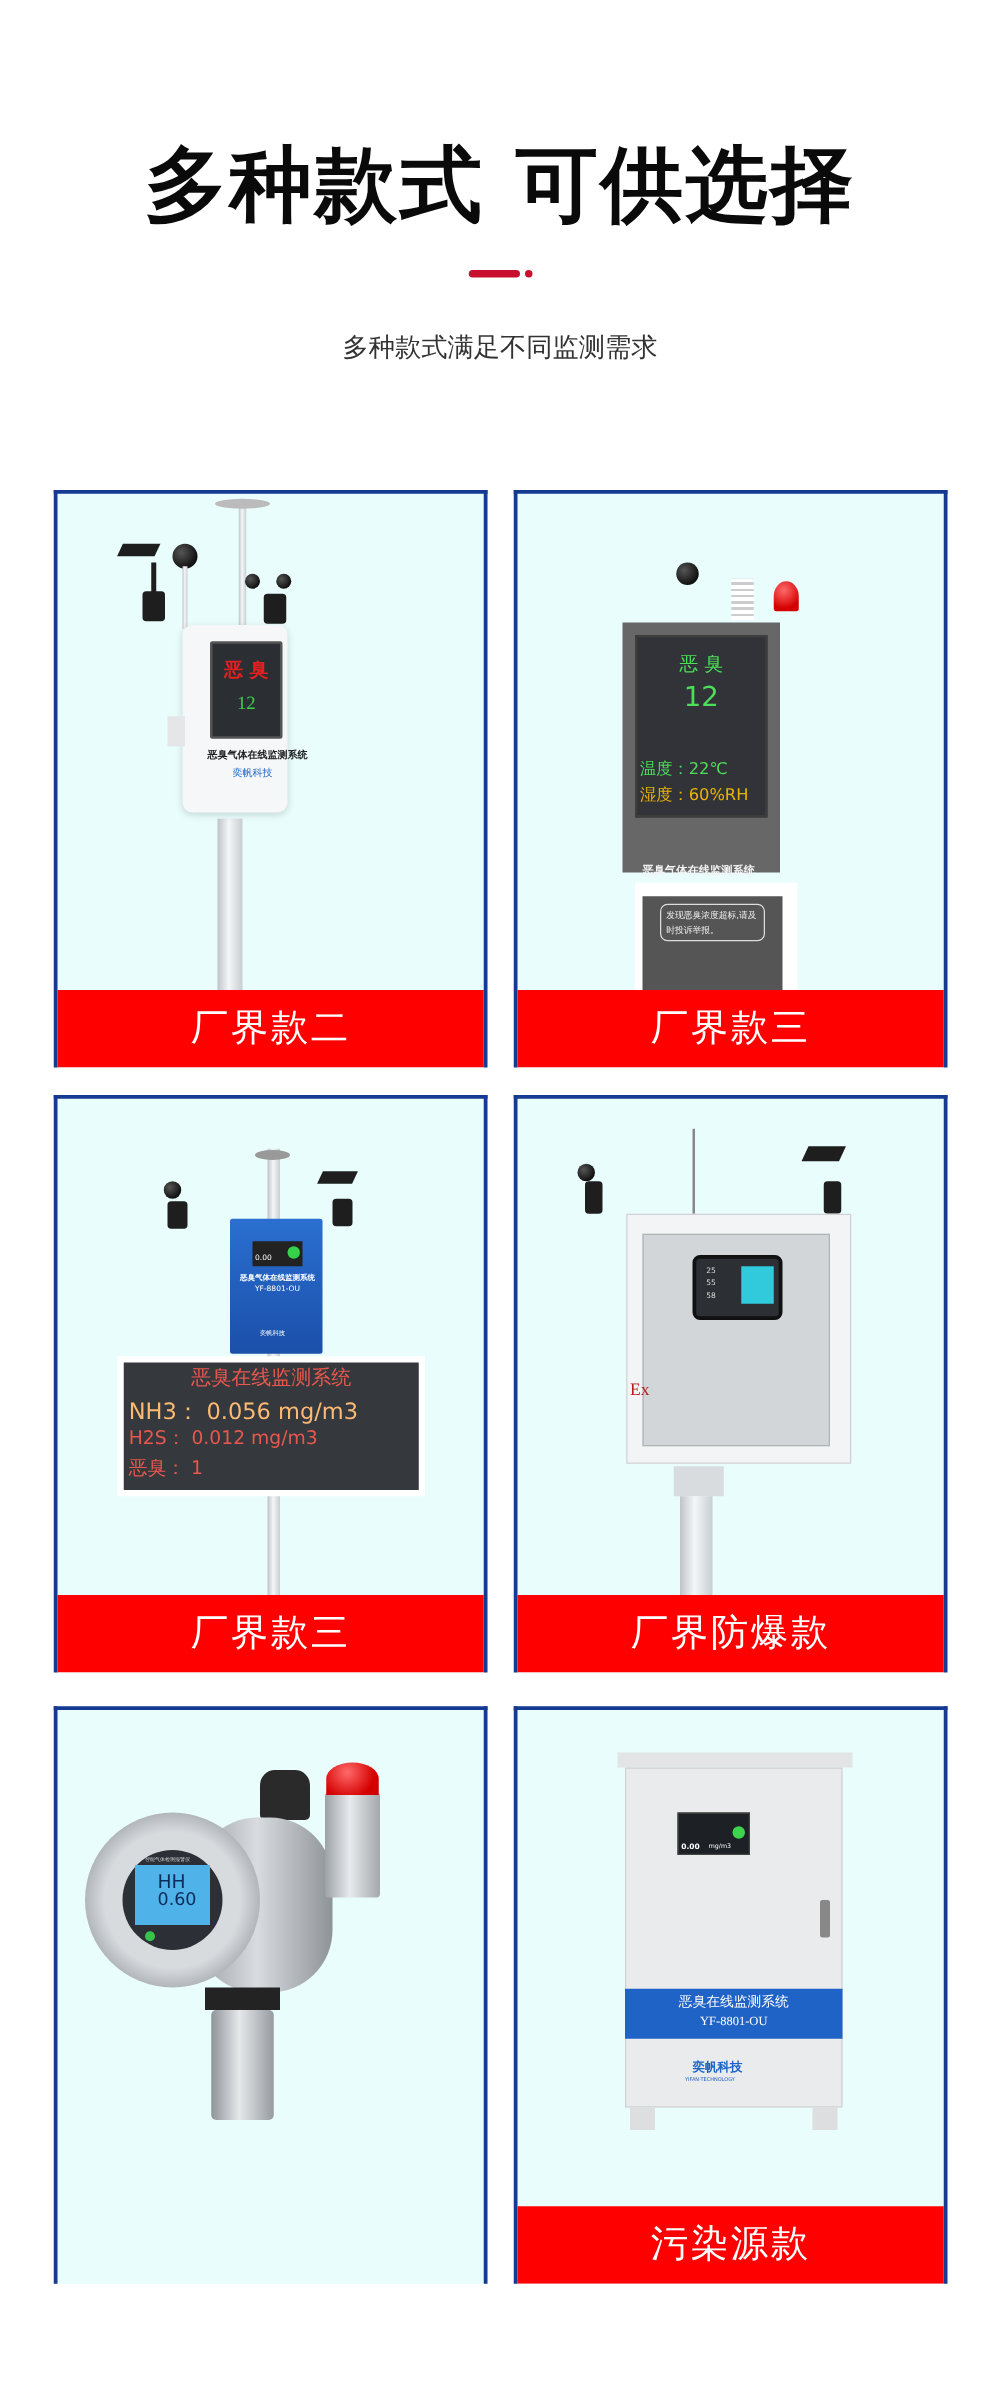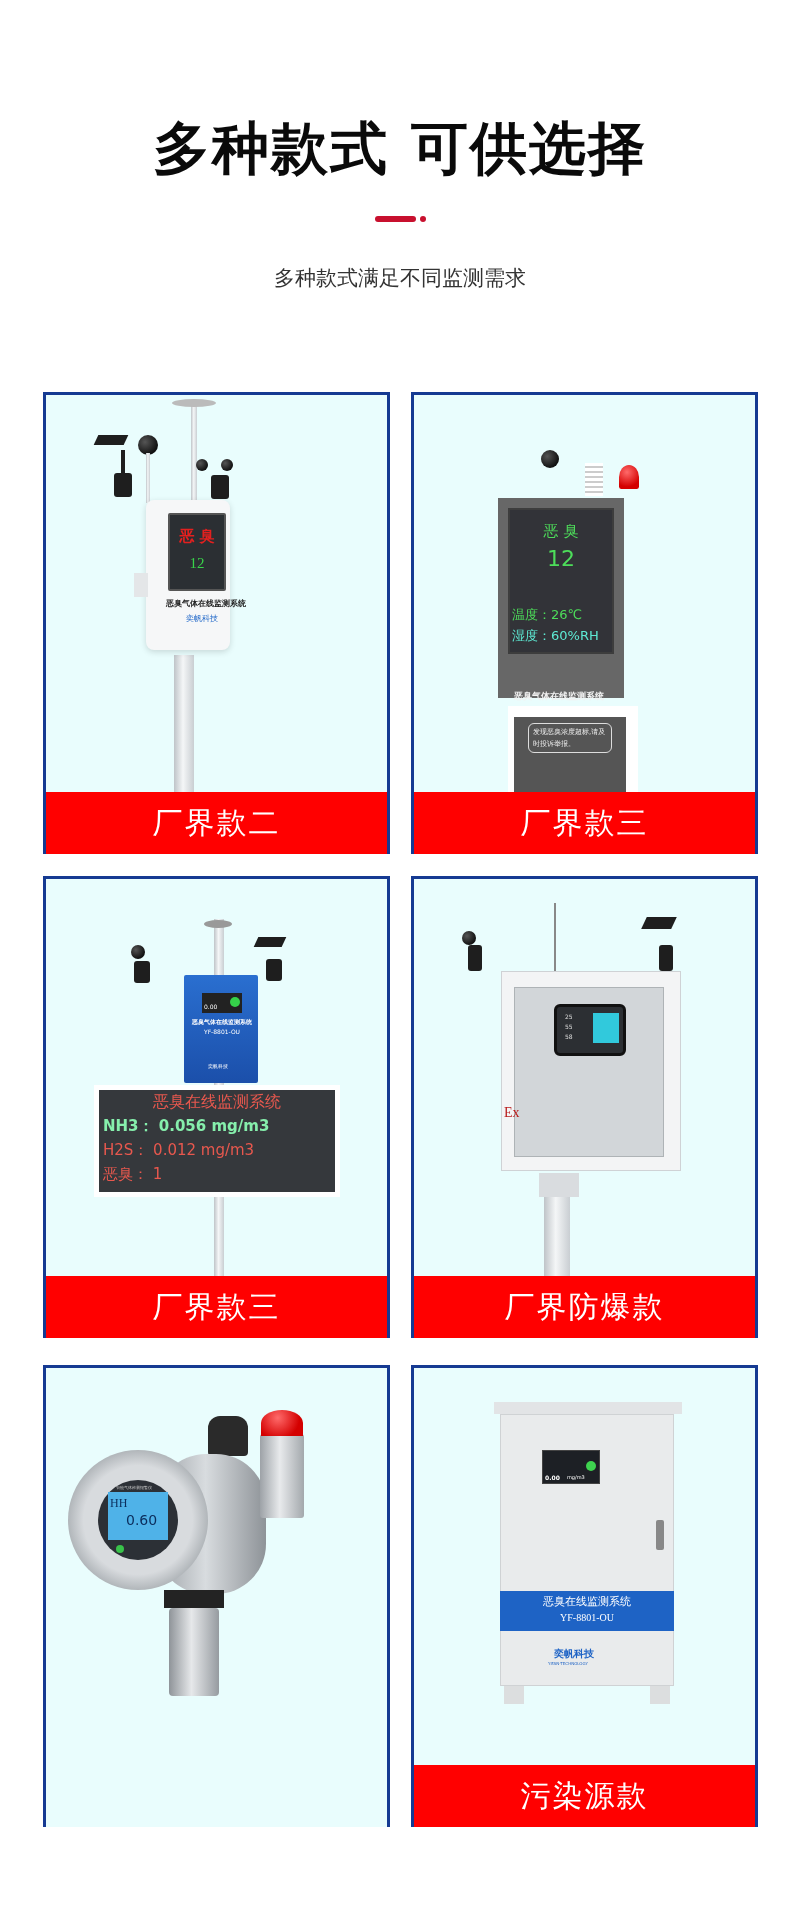--- a/index.html
+++ b/index.html
@@ -1,20 +1,20 @@
 <!DOCTYPE html>
 <html><head>
 <meta charset="utf-8">
 <style>
   * { box-sizing: border-box; margin: 0; padding: 0; }
   html, body { width: 800px; height: 1925px; background: #ffffff; overflow: hidden; }
   body { position: relative; font-family: "DejaVu Sans", "Liberation Sans", sans-serif; }
 
   .title { position: absolute; top: 108px; left: 0; width: 800px; text-align: center;
-    font-size: 57px; font-weight: bold; color: #0a0a0a; letter-spacing: 2px; line-height: 80px; }
+    font-size: 66px; font-weight: bold; color: #0a0a0a; letter-spacing: 2px; line-height: 80px; }
   .accent { position: absolute; top: 216px; left: 375px; width: 41px; height: 6px; border-radius: 3px; background: #c8102e; }
   .accent-dot { position: absolute; top: 216px; left: 420px; width: 6px; height: 6px; border-radius: 3px; background: #c8102e; }
   .subtitle { position: absolute; top: 263px; left: 0; width: 800px; text-align: center;
     font-size: 21px; color: #333; line-height: 30px; }
 
   .card { position: absolute; width: 347px; height: 462px; background: #e9fdfd;
     border: 3px solid #153a92; border-bottom: none; overflow: hidden; }
   .card .scene { position: absolute; left: 0; top: 0; right: 0; bottom: 62px; overflow: hidden; }
   .card .label { position: absolute; left: -3px; right: -3px; bottom: 0; height: 62px; background: #ff0000;
     color: #fff; font-size: 30px; text-align: center; line-height: 62px; letter-spacing: 2px; }
@@ -62,22 +62,22 @@
 
 <div class="card" style="left:411px; top:392px;">
   <div class="scene">
     <div class="ball" style="left:127px; top:55px; width:18px; height:18px;"></div>
     <div style="position:absolute; left:171px; top:68px; width:18px; height:33px; background:repeating-linear-gradient(#fff 0 3px,#ccc 3px 5px);"></div>
     <div class="redlamp" style="left:205px; top:70px; width:20px; height:24px;"></div>
     <div style="position:absolute; left:84px; top:103px; width:126px; height:200px; background:#676767;"></div>
     <div class="screen" style="left:94px; top:113px; width:106px; height:146px; background:#323338; border-color:#3d3d3d;">
       <div class="txt" style="left:0; right:0; top:12px; text-align:center; color:#4ddd5a; font-size:15px;">恶 臭</div>
       <div class="txt" style="left:0; right:0; top:36px; text-align:center; color:#4ddd5a; font-size:22px;">12</div>
-      <div class="txt" style="left:2px; top:96px; color:#4ddd5a; font-size:13px;">温度：26℃</div>
-      <div class="txt" style="left:2px; top:117px; color:#5eead4; font-size:13px;">湿度：60%RH</div>
+      <div class="txt" style="left:2px; top:96px; color:#4ddd5a; font-size:13px;">温度：22℃</div>
+      <div class="txt" style="left:2px; top:117px; color:#eab308; font-size:13px;">湿度：60%RH</div>
     </div>
     <div class="txt" style="left:100px; top:295px; font-size:9px; color:#f2f2f2; font-weight:bold;">恶臭气体在线监测系统</div>
     <div style="position:absolute; left:94px; top:311px; width:130px; height:90px; background:#fff;"></div>
     <div style="position:absolute; left:100px; top:322px; width:112px; height:80px; background:#555;"></div>
     <div class="txt" style="left:114px; top:328px; width:84px; white-space:normal; font-size:7px; line-height:12px; color:#eee; border:1px solid #ddd; border-radius:6px; padding:2px 4px;">发现恶臭浓度超标,请及时投诉举报。</div>
   </div>
   <div class="label">厂界款三</div>
 </div>
 
 <div class="card" style="left:43px; top:876px;">
@@ -93,21 +93,21 @@
         <div class="txt" style="left:2px; top:10px; font-size:6px; color:#fff;">0.00</div>
         <div style="position:absolute; right:2px; top:4px; width:10px; height:10px; border-radius:50%; background:#35d14a;"></div>
       </div>
       <div class="txt" style="left:8px; top:43px; font-size:6px; color:#fff; font-weight:bold;">恶臭气体在线监测系统</div>
       <div class="txt" style="left:20px; top:53px; font-size:6px; color:#fff;">YF-8801-OU</div>
       <div class="txt" style="left:24px; top:88px; font-size:5px; color:#fff;">奕帆科技</div>
     </div>
     <div style="position:absolute; left:48px; top:206px; width:246px; height:112px; background:#fff;"></div>
     <div style="position:absolute; left:53px; top:211px; width:236px; height:102px; background:#35383c;">
       <div class="txt" style="left:0; right:0; top:2px; text-align:center; font-size:16px; color:#e8584e;">恶臭在线监测系统</div>
-      <div class="txt" style="left:4px; top:27px; font-size:15px; color:#86efac;font-weight:bold;">NH3：  0.056 mg/m3</div>
+      <div class="txt" style="left:4px; top:27px; font-size:18px; color:#fdba74;">NH3：  0.056 mg/m3</div>
       <div class="txt" style="left:4px; top:51px; font-size:15px; color:#e8584e;">H2S：  0.012 mg/m3</div>
       <div class="txt" style="left:4px; top:75px; font-size:15px; color:#e8584e;">恶臭：  1</div>
     </div>
   </div>
   <div class="label">厂界款三</div>
 </div>
 
 <div class="card" style="left:411px; top:876px;">
   <div class="scene">
     <div class="pole" style="left:140px; top:24px; width:2px; height:70px; background:#888;"></div>
@@ -130,21 +130,21 @@
   <div class="label">厂界防爆款</div>
 </div>
 
 <div class="card" style="left:43px; top:1365px;">
   <div class="scene">
     <div style="position:absolute; left:162px; top:48px; width:40px; height:40px; background:#2a2a2a; border-radius:12px 12px 4px 4px;"></div>
     <div style="position:absolute; left:110px; top:86px; width:110px; height:140px; background:linear-gradient(90deg,#9ca1a6,#d8dcdf 45%,#8e9398); border-radius:50px;"></div>
     <div style="position:absolute; left:22px; top:82px; width:140px; height:140px; border-radius:50%; background:radial-gradient(circle,#d8dbde 55%,#aeb3b7 72%,#eceef0 80%,#a4a9ad);"></div>
     <div style="position:absolute; left:52px; top:112px; width:80px; height:80px; border-radius:50%; background:#2c3036;"></div>
     <div style="position:absolute; left:62px; top:124px; width:60px; height:48px; background:#4fb2e8;">
-      <div class="txt" style="left:2px; top:4px; font-size:12px; color:#0b2d5c;font-family:Liberation Serif, serif;">HH</div>
+      <div class="txt" style="left:18px; top:4px; font-size:15px; color:#0b2d5c;">HH</div>
       <div class="txt" style="left:18px; top:20px; font-size:14px; color:#0b2d5c;">0.60</div>
     </div>
     <div class="txt" style="left:70px; top:117px; font-size:4px; color:#ccc;">智能气体检测报警仪</div>
     <div style="position:absolute; left:70px; top:177px; width:8px; height:8px; border-radius:50%; background:#39c24a;"></div>
     <div style="position:absolute; left:214px; top:66px; width:44px; height:84px; background:linear-gradient(90deg,#9da2a7,#e8eaec 45%,#a3a8ac); border-radius:3px;"></div>
     <div class="redlamp" style="left:215px; top:42px; width:42px; height:26px; border-radius:50% 50% 0 0;"></div>
     <div style="position:absolute; left:118px; top:222px; width:60px; height:18px; background:#232323;"></div>
     <div style="position:absolute; left:123px; top:240px; width:50px; height:88px; background:linear-gradient(90deg,#8f9499,#e6e8ea 45%,#969ba0); border-radius:4px;"></div>
   </div>
 </div>

